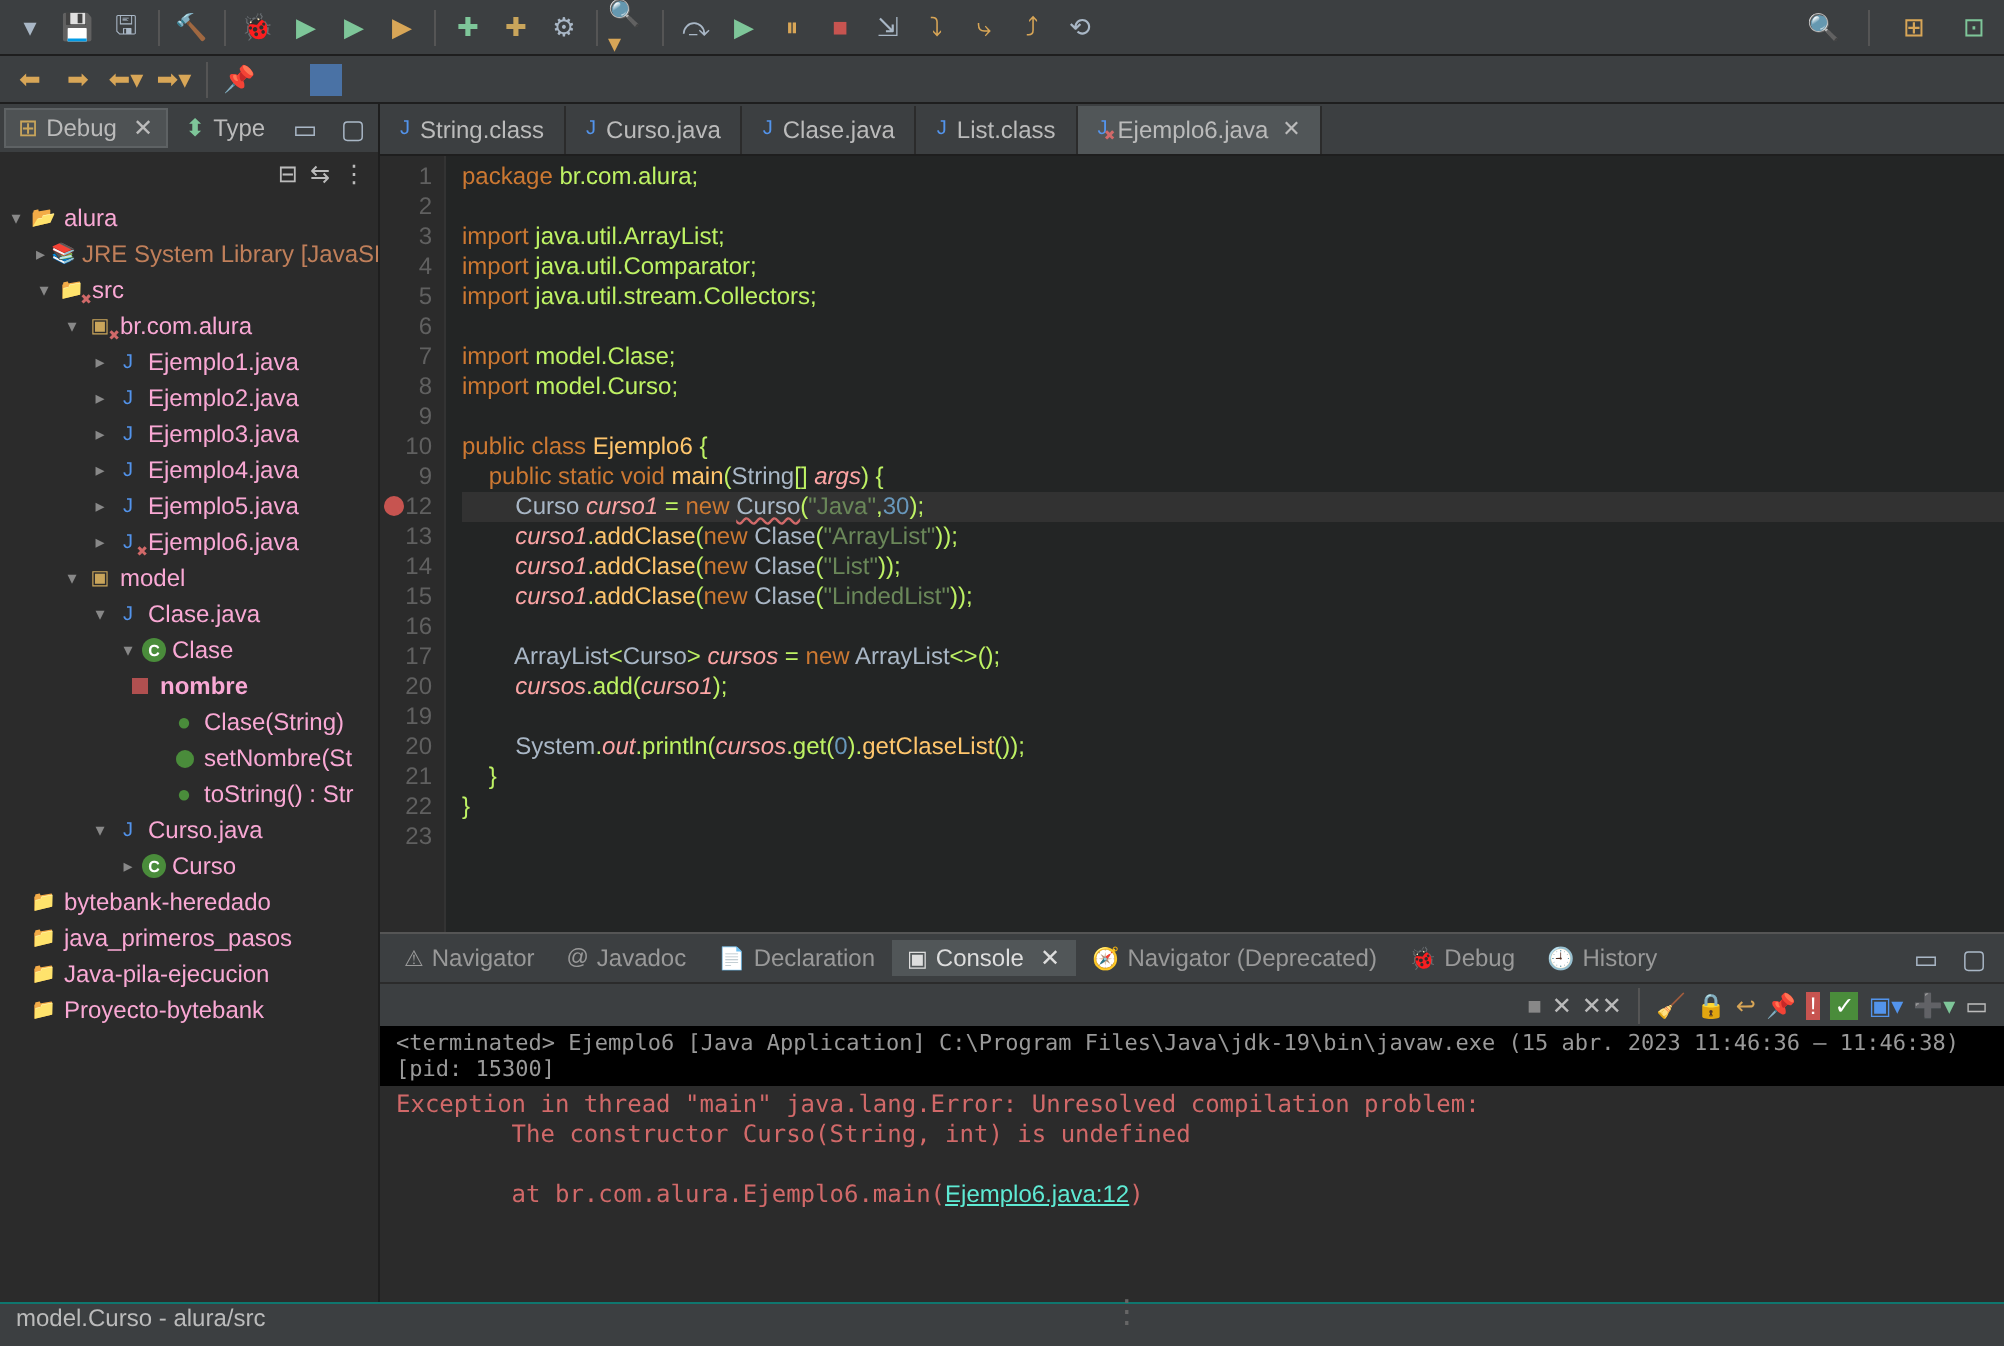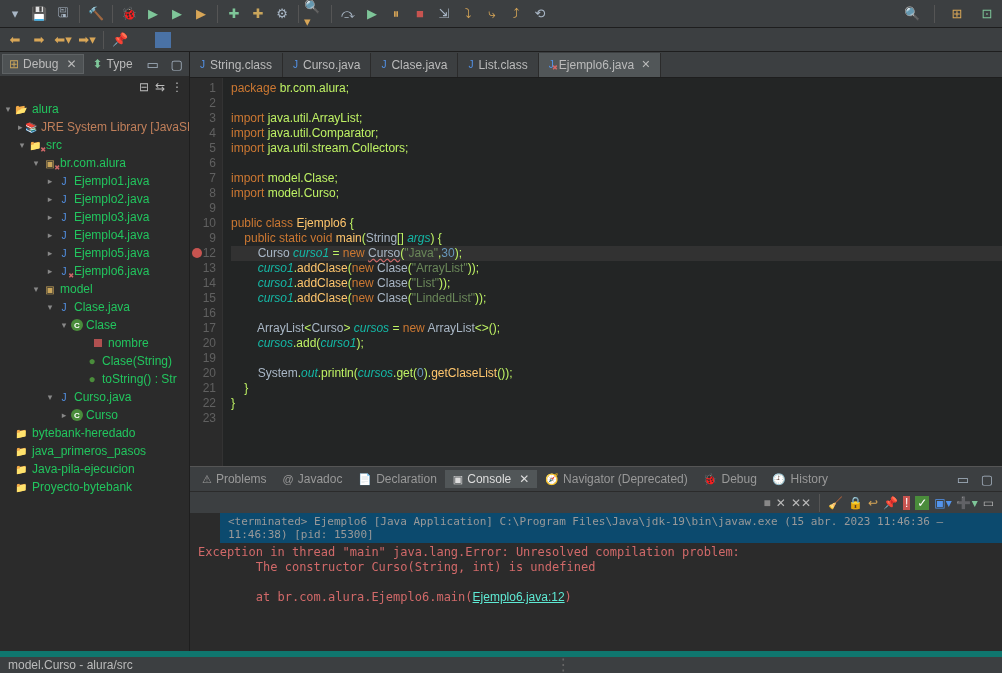--- a/index.html
+++ b/index.html
@@ -23,21 +23,21 @@
 .ic-pkg { color:#c9a55b; }
 .ic-pkg-err { color:#c9a55b; position:relative; }
 .ic-pkg-err::after{content:"✖";position:absolute;right:-3px;bottom:-2px;font-size:7px;color:#d16969;}
 .ic-jfile { color:#5394ec; }
 .ic-jfile-err { color:#5394ec; position:relative;}
 .ic-jfile-err::after{content:"✖";position:absolute;right:-3px;bottom:-2px;font-size:7px;color:#d16969;}
 .ic-class { background:#4a8c3b; color:#fff; border-radius:50%; width:12px; height:12px; font-size:8px; font-weight:bold; }
 .ic-field-red { background:#b05050; width:8px; height:8px; }
 .ic-meth-green { background:#4a8c3b; border-radius:50%; width:9px; height:9px; }
 .ic-meth-pub { color:#4a8c3b; font-size:12px; }
-.tree-label { color:#22c55e; }
+.tree-label { color:#f9a8d4; }
 .tree-label.err-lib { color:#c07f5a; }
 .content { flex:1; display:flex; flex-direction:column; overflow:hidden; }
 .editor-tabs { height:26px; background:#3c3f41; display:flex; align-items:center; border-bottom:1px solid #1e1e1e; }
 .etab { height:24px; padding:0 10px; display:flex; align-items:center; gap:5px; color:#bbb; border-right:1px solid #2b2b2b; font-size:11px; }
 .etab.active { background:#515658; }
 .etab .close { color:#bbb; font-size:11px; margin-left:2px; }
 .etab .jic { color:#5394ec; font-size:10px; }
 .etab .jic.err { position:relative; }
 .etab .jic.err::after{content:"✖";position:absolute;right:-4px;bottom:-2px;font-size:7px;color:#d16969;}
 .editor-area { flex:1; display:flex; background:#232525; overflow:hidden; font-family:Consolas,monospace; font-size:13px; line-height:15px; }
@@ -46,34 +46,34 @@
 .bp { position:absolute; left:2px; width:10px; height:10px; background:#c75450; border-radius:50%; }
 .code { flex:1; padding:3px 0 0 8px; color:#A9B7C6; white-space:pre; }
 .code .l { height:15px; }
 .code .l.hl { background:#323232; }
 .kw { color:#cc7832; }
 .type { color:#a9b7c6; }
 .cls { color:#ffc66d; }
 .str { color:#6a8759; }
 .num { color:#6897bb; }
 .meth { color:#ffc66d; }
-.var { color:#14b8a6; font-style:italic; }
+.var { color:#fca5a5; font-style:italic; }
 .nm { color:#bef264; }
 .errund { text-decoration: underline wavy #d16969; }
 .bottom-panel { height:185px; display:flex; flex-direction:column; border-top:1px solid #555; background:#2b2b2b;}
 .bottom-tabs { height:24px; display:flex; align-items:center; background:#3c3f41; padding:0 4px; }
 .btab { padding:2px 8px; display:flex; align-items:center; gap:4px; font-size:11px; color:#999; }
 .btab.active { background:#515658; color:#ddd; }
 .btab .bic { font-size:11px; }
 .console-tb { height:22px; background:#3c3f41; display:flex; align-items:center; justify-content:flex-end; gap:5px; padding:0 8px; border-top:1px solid #2b2b2b; }
 .console-tb .cbtn { font-size:12px; color:#bbb; }
-.console-header { padding:2px 8px; font-size:11px; color:#999; font-family:Consolas,monospace; background:#0c4a6e;margin-left:30px; }
+.console-header { padding:2px 8px; font-size:11px; color:#999; font-family:Consolas,monospace; background:#000000; }
 .console-out { flex:1; background:#2b2b2b; padding:2px 8px; font-family:Consolas,monospace; font-size:12px; color:#d16969; white-space:pre; line-height:15px; }
 .console-out .link { color:#5eead4; text-decoration:underline; }
-.statusbar { height:22px; background:#3c3f41; border-top:6px solid #0f766e; display:flex; align-items:center; padding:0 8px; font-size:11px; color:#bbb; }
+.statusbar { height:22px; background:#3c3f41; border-top:1px solid #0f766e; display:flex; align-items:flex-start; padding:0 8px; font-size:11px; color:#bbb; }
 .top-right-icons { margin-left:auto; display:flex; gap:8px; align-items:center; }
 .bot-right-icons { margin-left:auto; display:flex; gap:2px; align-items:center; }
 .mm-handle { text-align:center; color:#666; font-size:16px; line-height:10px;}
 </style>
 </head>
 <body>
 
 <div class="toolbar-top">
   <span class="tb-btn">▾</span>
   <span class="tb-btn">💾</span>
@@ -202,31 +202,38 @@
         <div class="tree-row" style="padding-left: 46px;">
           <span class="tw">▾</span>
           <span class="ic ic-jfile">J</span>
           <span class="tree-label ">Clase.java</span>
         </div>
         <div class="tree-row" style="padding-left: 60px;">
           <span class="tw">▾</span>
           <span class="ic ic-class">C</span>
           <span class="tree-label ">Clase</span>
         </div>
-        <div class="tree-row" style="padding-left: 80px;">
+        <div class="tree-row" style="padding-left: 52px; font-weight: bold;">
           <span class="tw"></span>
           <span class="ic">
             <span class="ic-field-red"></span>
           </span>
           <span class="tree-label ">nombre</span>
         </div>
         <div class="tree-row" style="padding-left: 74px;">
           <span class="tw"></span>
           <span class="ic ic-meth-pub">●</span>
           <span class="tree-label ">Clase(String)</span>
+        </div>
+        <div class="tree-row" style="padding-left: 74px;">
+          <span class="tw"></span>
+          <span class="ic">
+            <span class="ic-meth-green"></span>
+          </span>
+          <span class="tree-label ">setNombre(St</span>
         </div>
         <div class="tree-row" style="padding-left: 74px;">
           <span class="tw"></span>
           <span class="ic ic-meth-pub">●</span>
           <span class="tree-label ">toString() : Str</span>
         </div>
         <div class="tree-row" style="padding-left: 46px;">
           <span class="tw">▾</span>
           <span class="ic ic-jfile">J</span>
           <span class="tree-label ">Curso.java</span>
@@ -310,21 +317,21 @@
           <div class="ln">22</div>
           <div class="ln">23</div>
         </div>
       <div class="code" id="code"><div class="l"><span class="kw">package</span><span class="nm"> br.com.alura;</span></div><div class="l"></div><div class="l"><span class="kw">import</span><span class="nm"> java.util.ArrayList;</span></div><div class="l"><span class="kw">import</span><span class="nm"> java.util.Comparator;</span></div><div class="l"><span class="kw">import</span><span class="nm"> java.util.stream.Collectors;</span></div><div class="l"></div><div class="l"><span class="kw">import</span><span class="nm"> model.Clase;</span></div><div class="l"><span class="kw">import</span><span class="nm"> model.Curso;</span></div><div class="l"></div><div class="l"><span class="kw">public class </span><span class="cls">Ejemplo6</span><span class="nm"> {</span></div><div class="l"><span class="nm">    </span><span class="kw">public static void </span><span class="meth">main</span><span class="nm">(</span><span class="type">String</span><span class="nm">[] </span><span class="var">args</span><span class="nm">) {</span></div><div class="l hl"><span class="nm">        </span><span class="type">Curso</span><span class="nm"> </span><span class="var">curso1</span><span class="nm"> = </span><span class="kw">new </span><span class="errund">Curso</span><span class="nm">(</span><span class="str">"Java"</span><span class="nm">,</span><span class="num">30</span><span class="nm">);</span></div><div class="l"><span class="nm">        </span><span class="var">curso1</span><span class="nm">.</span><span class="meth">addClase</span><span class="nm">(</span><span class="kw">new </span><span class="type">Clase</span><span class="nm">(</span><span class="str">"ArrayList"</span><span class="nm">));</span></div><div class="l"><span class="nm">        </span><span class="var">curso1</span><span class="nm">.</span><span class="meth">addClase</span><span class="nm">(</span><span class="kw">new </span><span class="type">Clase</span><span class="nm">(</span><span class="str">"List"</span><span class="nm">));</span></div><div class="l"><span class="nm">        </span><span class="var">curso1</span><span class="nm">.</span><span class="meth">addClase</span><span class="nm">(</span><span class="kw">new </span><span class="type">Clase</span><span class="nm">(</span><span class="str">"LindedList"</span><span class="nm">));</span></div><div class="l"></div><div class="l"><span class="nm">        </span><span class="type">ArrayList</span><span class="nm">&lt;</span><span class="type">Curso</span><span class="nm">&gt; </span><span class="var">cursos</span><span class="nm"> = </span><span class="kw">new </span><span class="type">ArrayList</span><span class="nm">&lt;&gt;();</span></div><div class="l"><span class="nm">        </span><span class="var">cursos</span><span class="nm">.add(</span><span class="var">curso1</span><span class="nm">);</span></div><div class="l"></div><div class="l"><span class="nm">        </span><span class="type">System</span><span class="nm">.</span><span class="var">out</span><span class="nm">.println(</span><span class="var">cursos</span><span class="nm">.get(</span><span class="num">0</span><span class="nm">).</span><span class="meth">getClaseList</span><span class="nm">());</span></div><div class="l"><span class="nm">    }</span></div><div class="l"><span class="nm">}</span></div><div class="l"></div></div>
     </div>
 
     <div class="bottom-panel">
       <div class="bottom-tabs" id="btabs">
           <div class="btab">
             <span class="bic">⚠</span>
-            <span>Problems</span>
+            <span>Navigator</span>
           </div>
           <div class="btab">
             <span class="bic">@</span>
             <span>Javadoc</span>
           </div>
           <div class="btab">
             <span class="bic">📄</span>
             <span>Declaration</span>
           </div>
           <div class="btab active">

